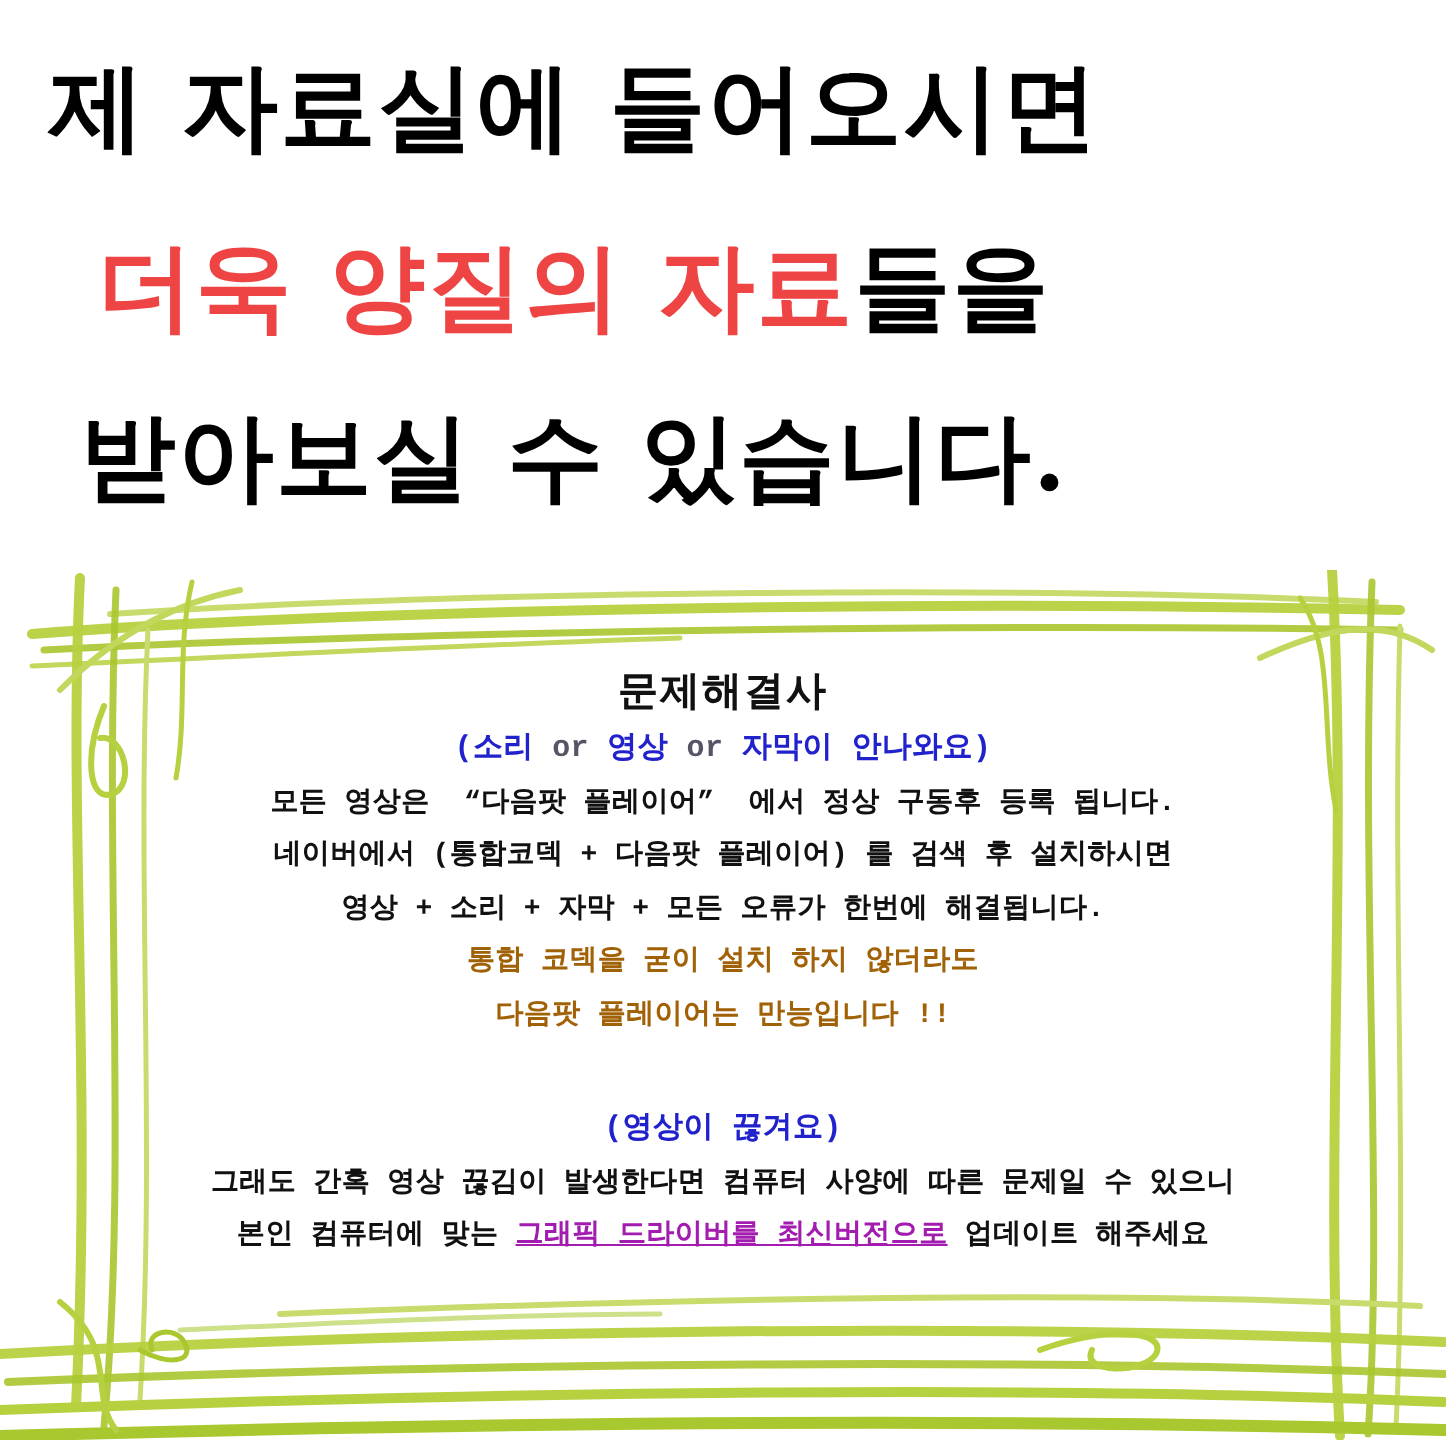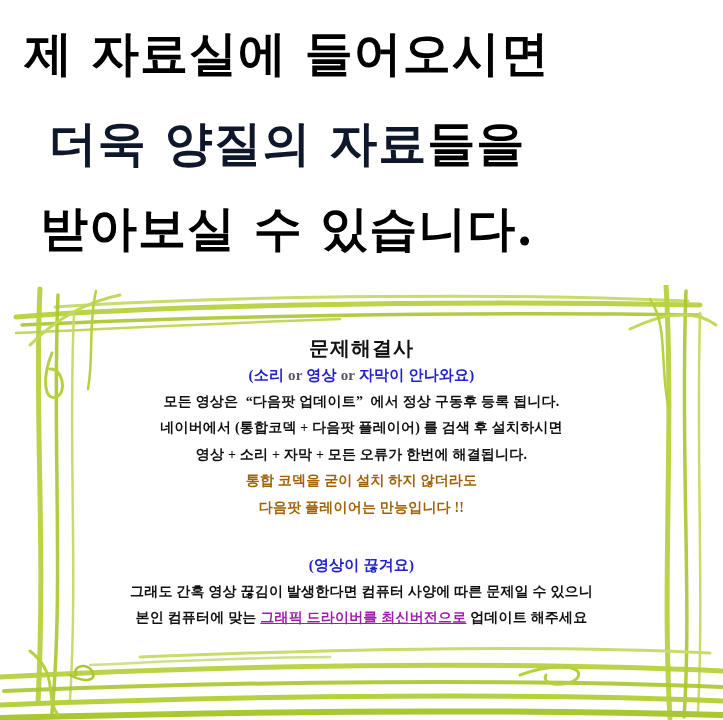--- a/index.html
+++ b/index.html
@@ -17,28 +17,28 @@
     font-family:"DejaVu Serif", serif;
     font-size:48px;
     font-weight:600;
     color:#000000;
     letter-spacing:1px;
     white-space:nowrap;
   }
   #hdr1{top:22px;}
   #hdr2{top:112px;}
   #hdr3{top:197px;}
-  .hdr-blue{color:#0f172a;}
+  .hdr-blue{color:#ef4444;}
   
   #frame-svg{position:absolute;left:0;top:285px;width:723px;height:435px;}
   
   #notice{
     position:absolute;left:40px;top:334px;width:643px;
     text-align:center;
-    font-family:Liberation Serif, serif;
+    font-family:Liberation Mono, monospace;
     font-weight:bold;
     color:#111111;
   }
   .box-title{font-size:20px;line-height:28px;letter-spacing:1px;}
   .line{font-size:14px;line-height:26.5px;letter-spacing:0.2px;white-space:pre-wrap;}
   .heading{font-size:15px;color:#2222cc;text-align:center;}
   .blue{color:#2222cc;}
   .gray{color:#555566;}
   .red{color:#a16207;}
   .red-underline{color:#a21caf;text-decoration:underline;}
@@ -80,21 +80,21 @@
   <path d="M520,390 C552,378 584,380 578,392 C572,402 540,402 546,390" stroke="#b6d13f" stroke-width="3" stroke-linecap="round"></path>
   <path d="M30,366 C60,390 44,412 58,430" stroke="#b6d13f" stroke-width="3" stroke-linecap="round"></path>
   <path d="M70,390 C84,398 98,396 92,386 C88,378 72,380 76,390" stroke="#a9c72e" stroke-width="2.5" stroke-linecap="round"></path>
 </svg>
 
 <div id="notice">
   <div class="box-title">문제해결사</div>
 
   <div>
     <div class="line heading"><span class="blue">(소리 </span><span class="gray">or</span><span class="blue"> 영상 </span><span class="gray">or</span><span class="blue"> 자막이 안나와요)</span></div>
-    <div class="line">모든 영상은  “다음팟 업데이트”  에서 정상 구동후 등록 됩니다.</div>
+    <div class="line">모든 영상은  “다음팟 플레이어”  에서 정상 구동후 등록 됩니다.</div>
     <div class="line">네이버에서 (통합코덱 + 다음팟 플레이어) 를 검색 후 설치하시면</div>
     <div class="line">영상 + 소리 + 자막 + 모든 오류가 한번에 해결됩니다.</div>
     <div class="line red">통합 코덱을 굳이 설치 하지 않더라도</div>
     <div class="line red">다음팟 플레이어는 만능입니다 !!</div>
   </div>
 
   <div class="section2">
     <div class="line heading">(영상이 끊겨요)</div>
     <div class="line">그래도 간혹 영상 끊김이 발생한다면 컴퓨터 사양에 따른 문제일 수 있으니</div>
     <div class="line"><span>본인 컴퓨터에 맞는 </span><span class="red-underline">그래픽 드라이버를 최신버전으로</span><span> 업데이트 해주세요</span></div>

